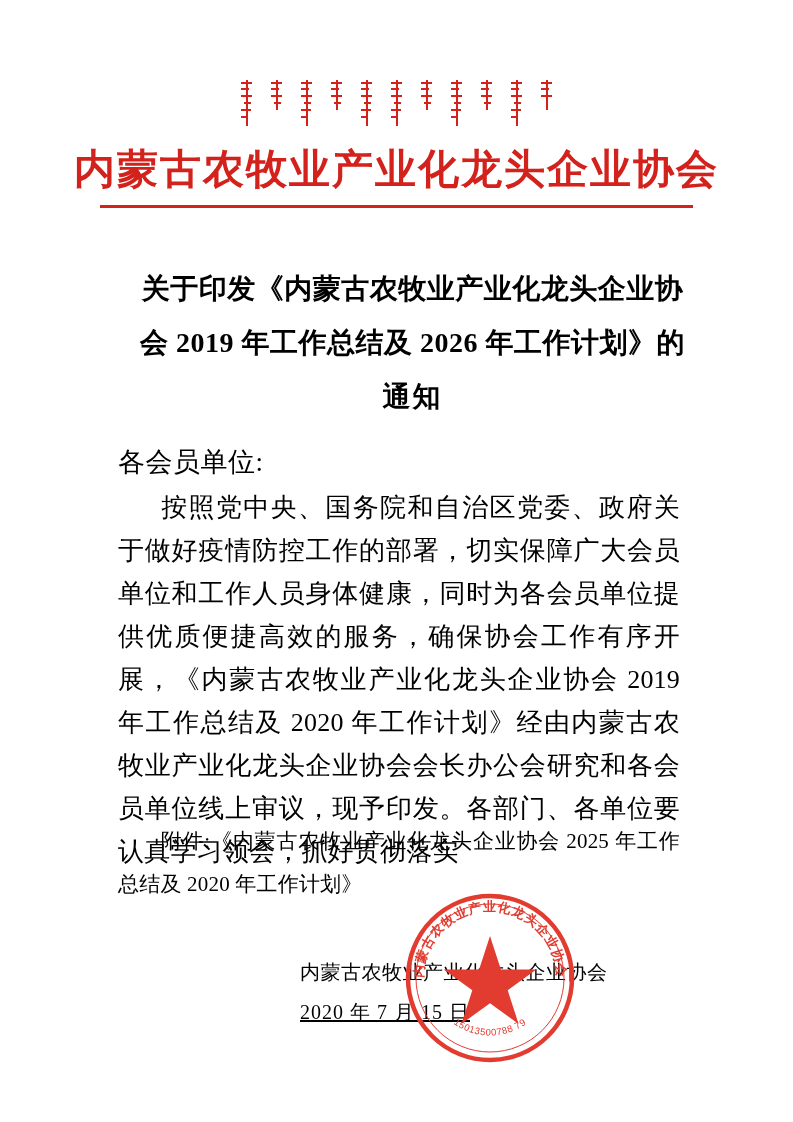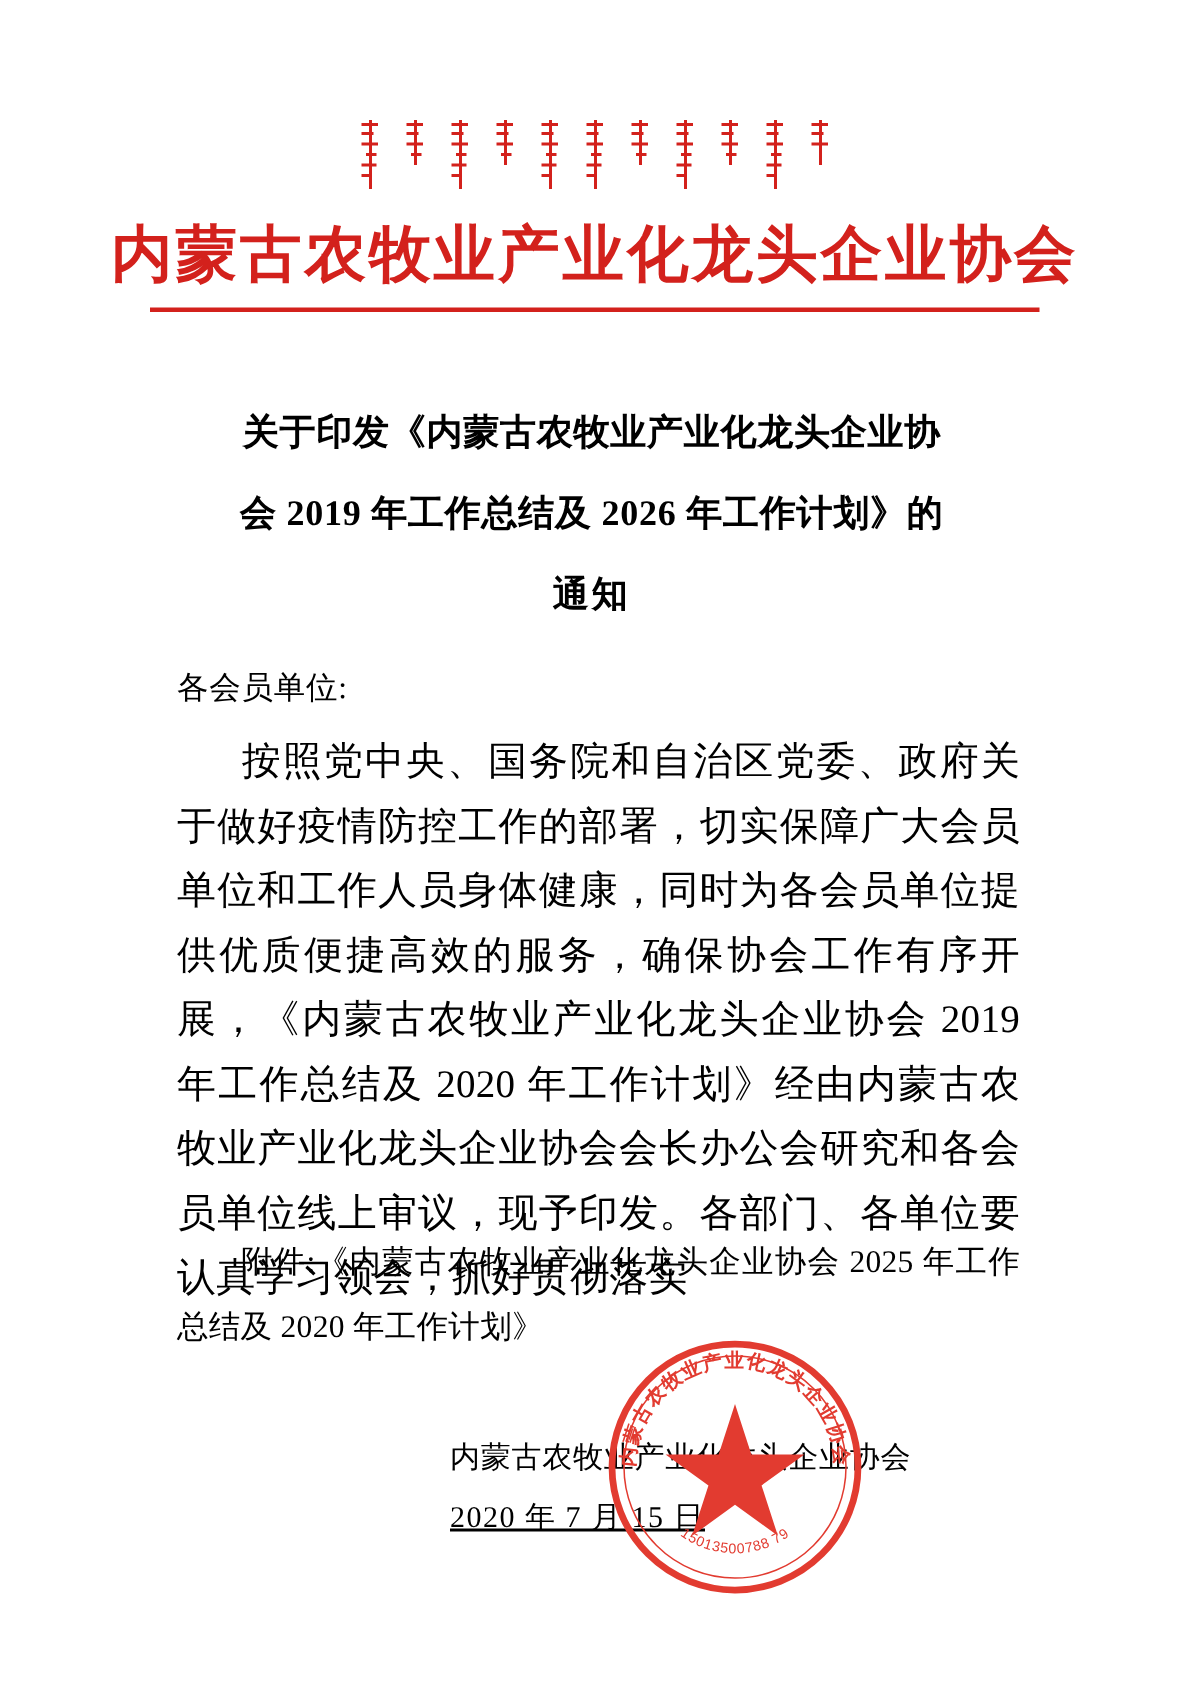--- a/index.html
+++ b/index.html
@@ -80,39 +80,39 @@
     padding: 0 100px;
   }
   .rule-thick {
     height: 3px;
     background: #d3211c;
   }
 
   
   .doc-title {
     position: absolute;
-    left: 112px;
+    left: 130px;
     top: 262px;
     width: 565px;
     text-align: center;
     font-family: "Liberation Serif", "DejaVu Serif", serif;
     font-weight: bold;
-    font-size: 24px;
+    font-size: 28px;
     line-height: 54px;
     letter-spacing: 0.5px;
   }
   .doc-title .ln { display: block; }
   .doc-title .ln.last { letter-spacing: 2px; }
 
   
   .salutation {
     position: absolute;
     left: 118px;
     top: 444px;
-    font-size: 21px;
+    font-size: 27px;
     letter-spacing: 0.5px;
   }
   .body-text {
     position: absolute;
     left: 118px;
     top: 486px;
     width: 562px;
     font-size: 26px;
     line-height: 43px;
     text-align: justify;

